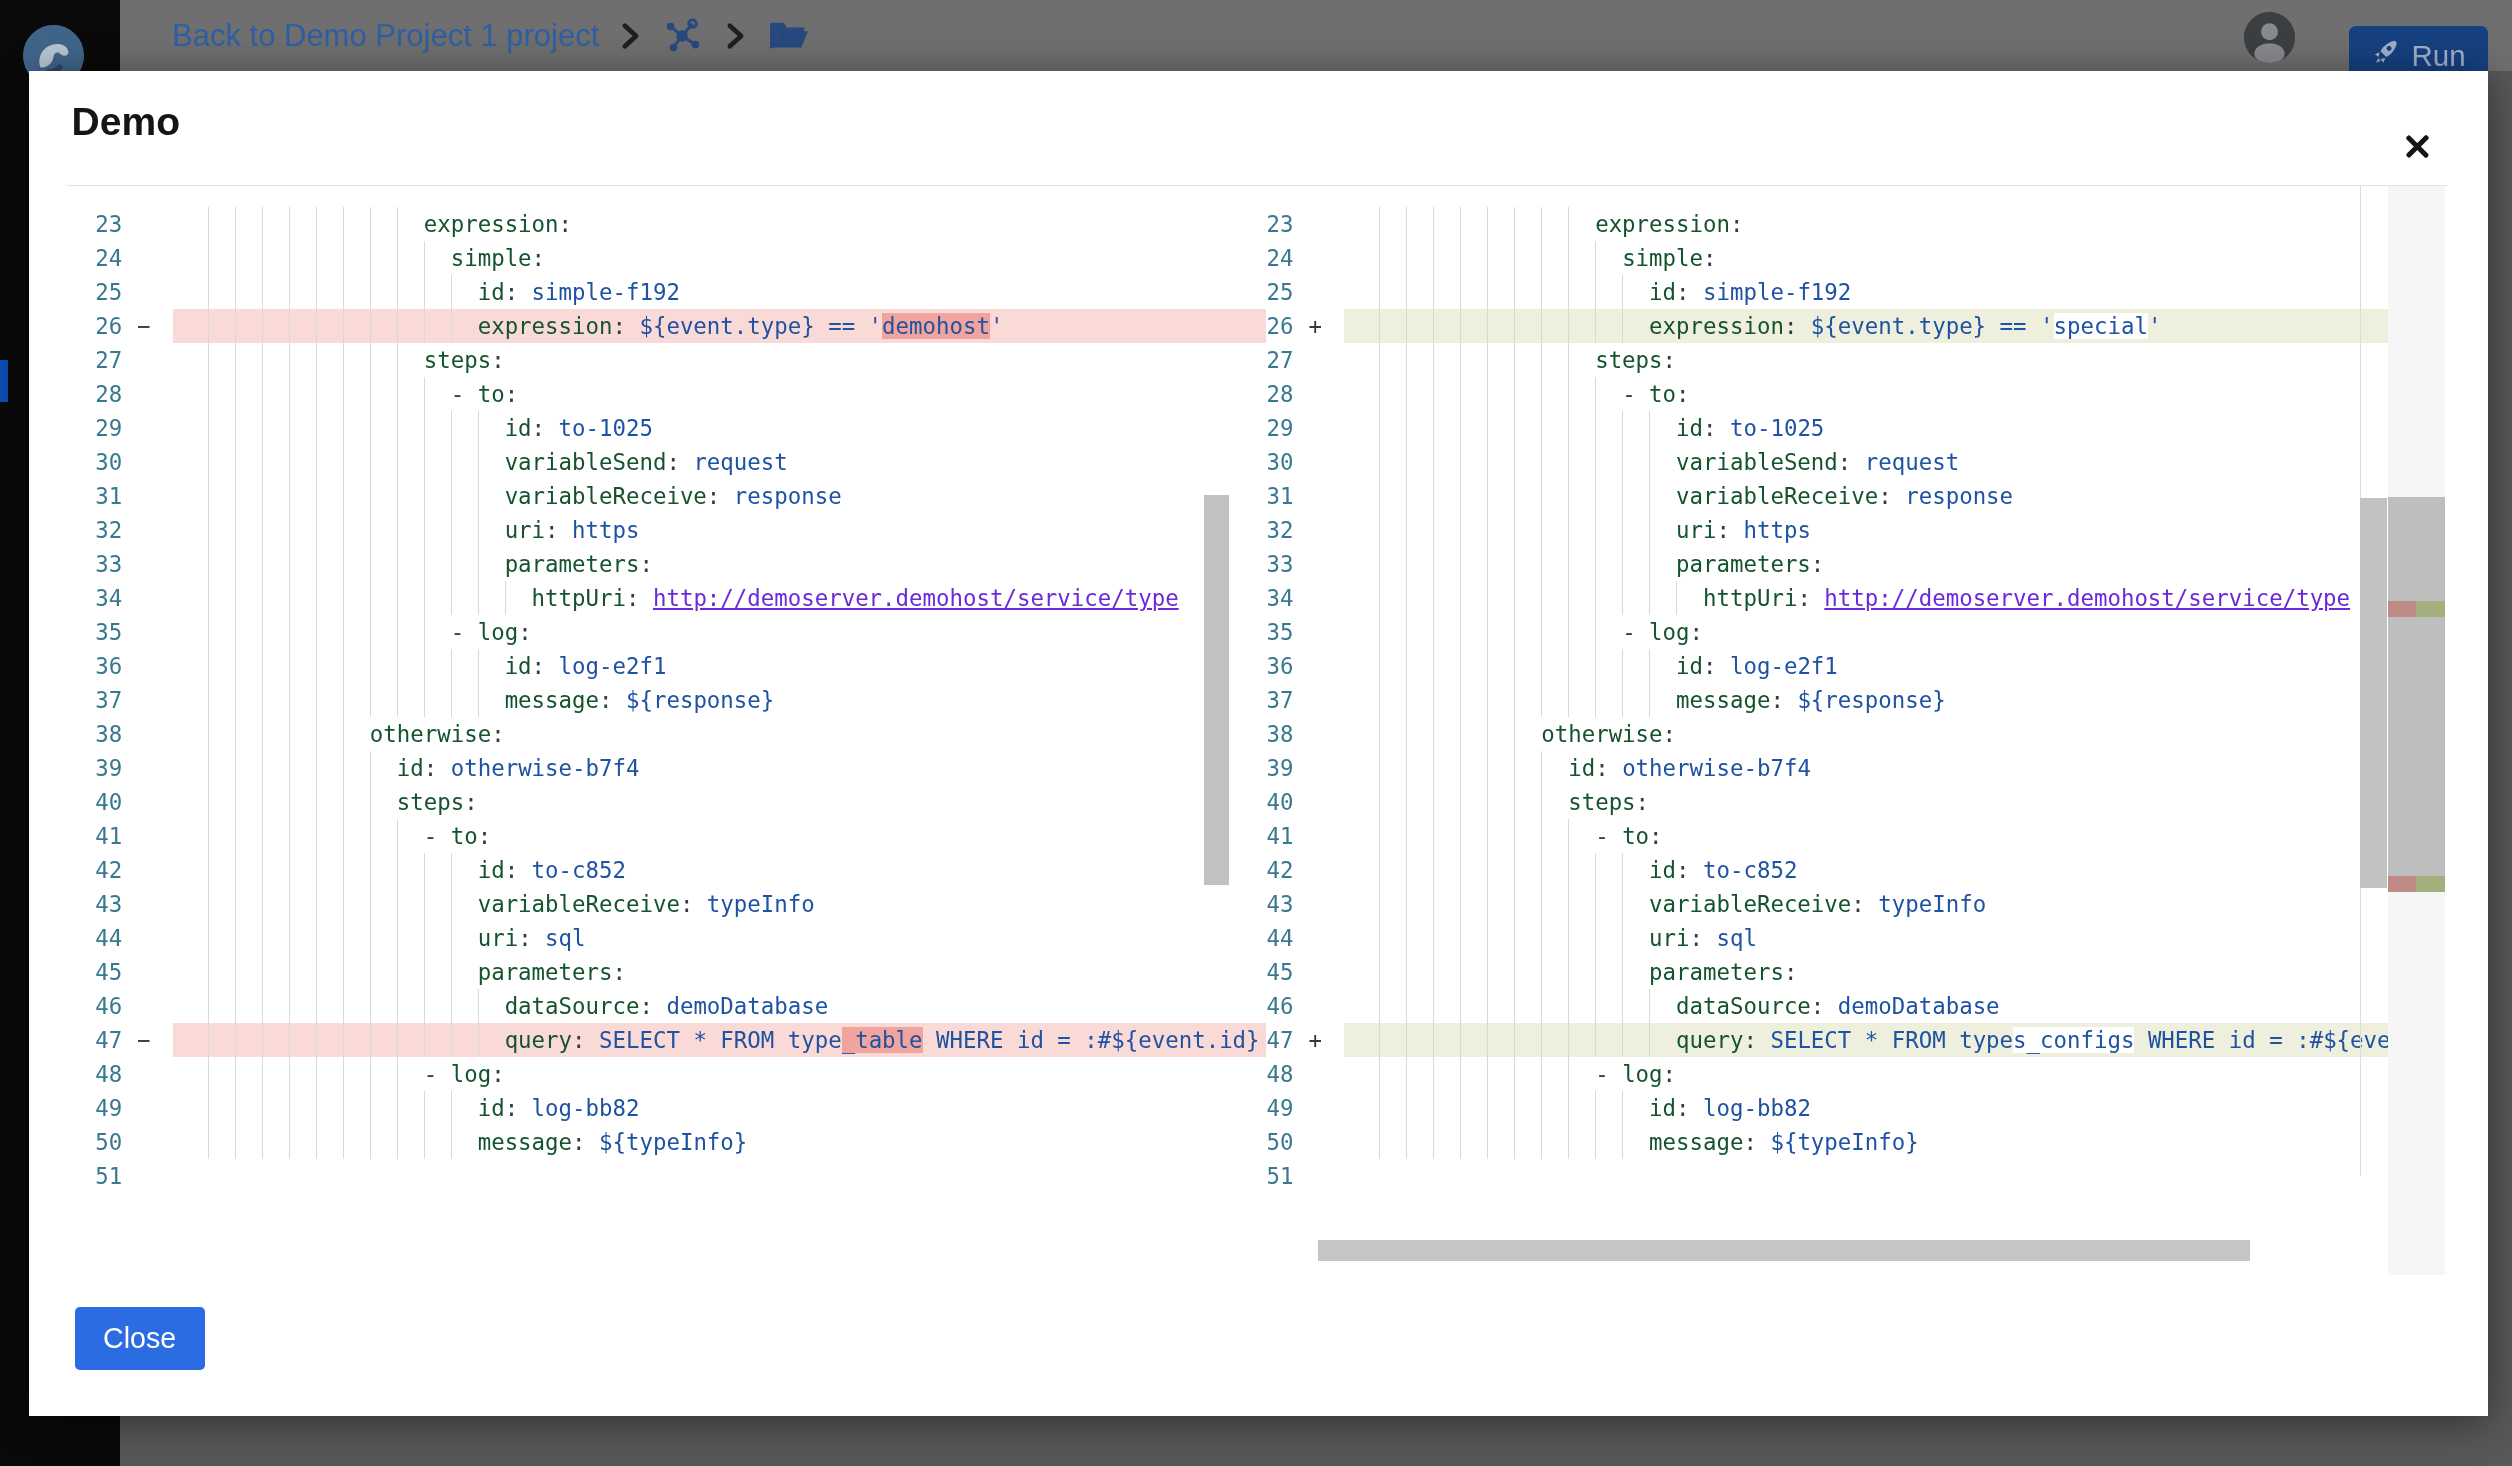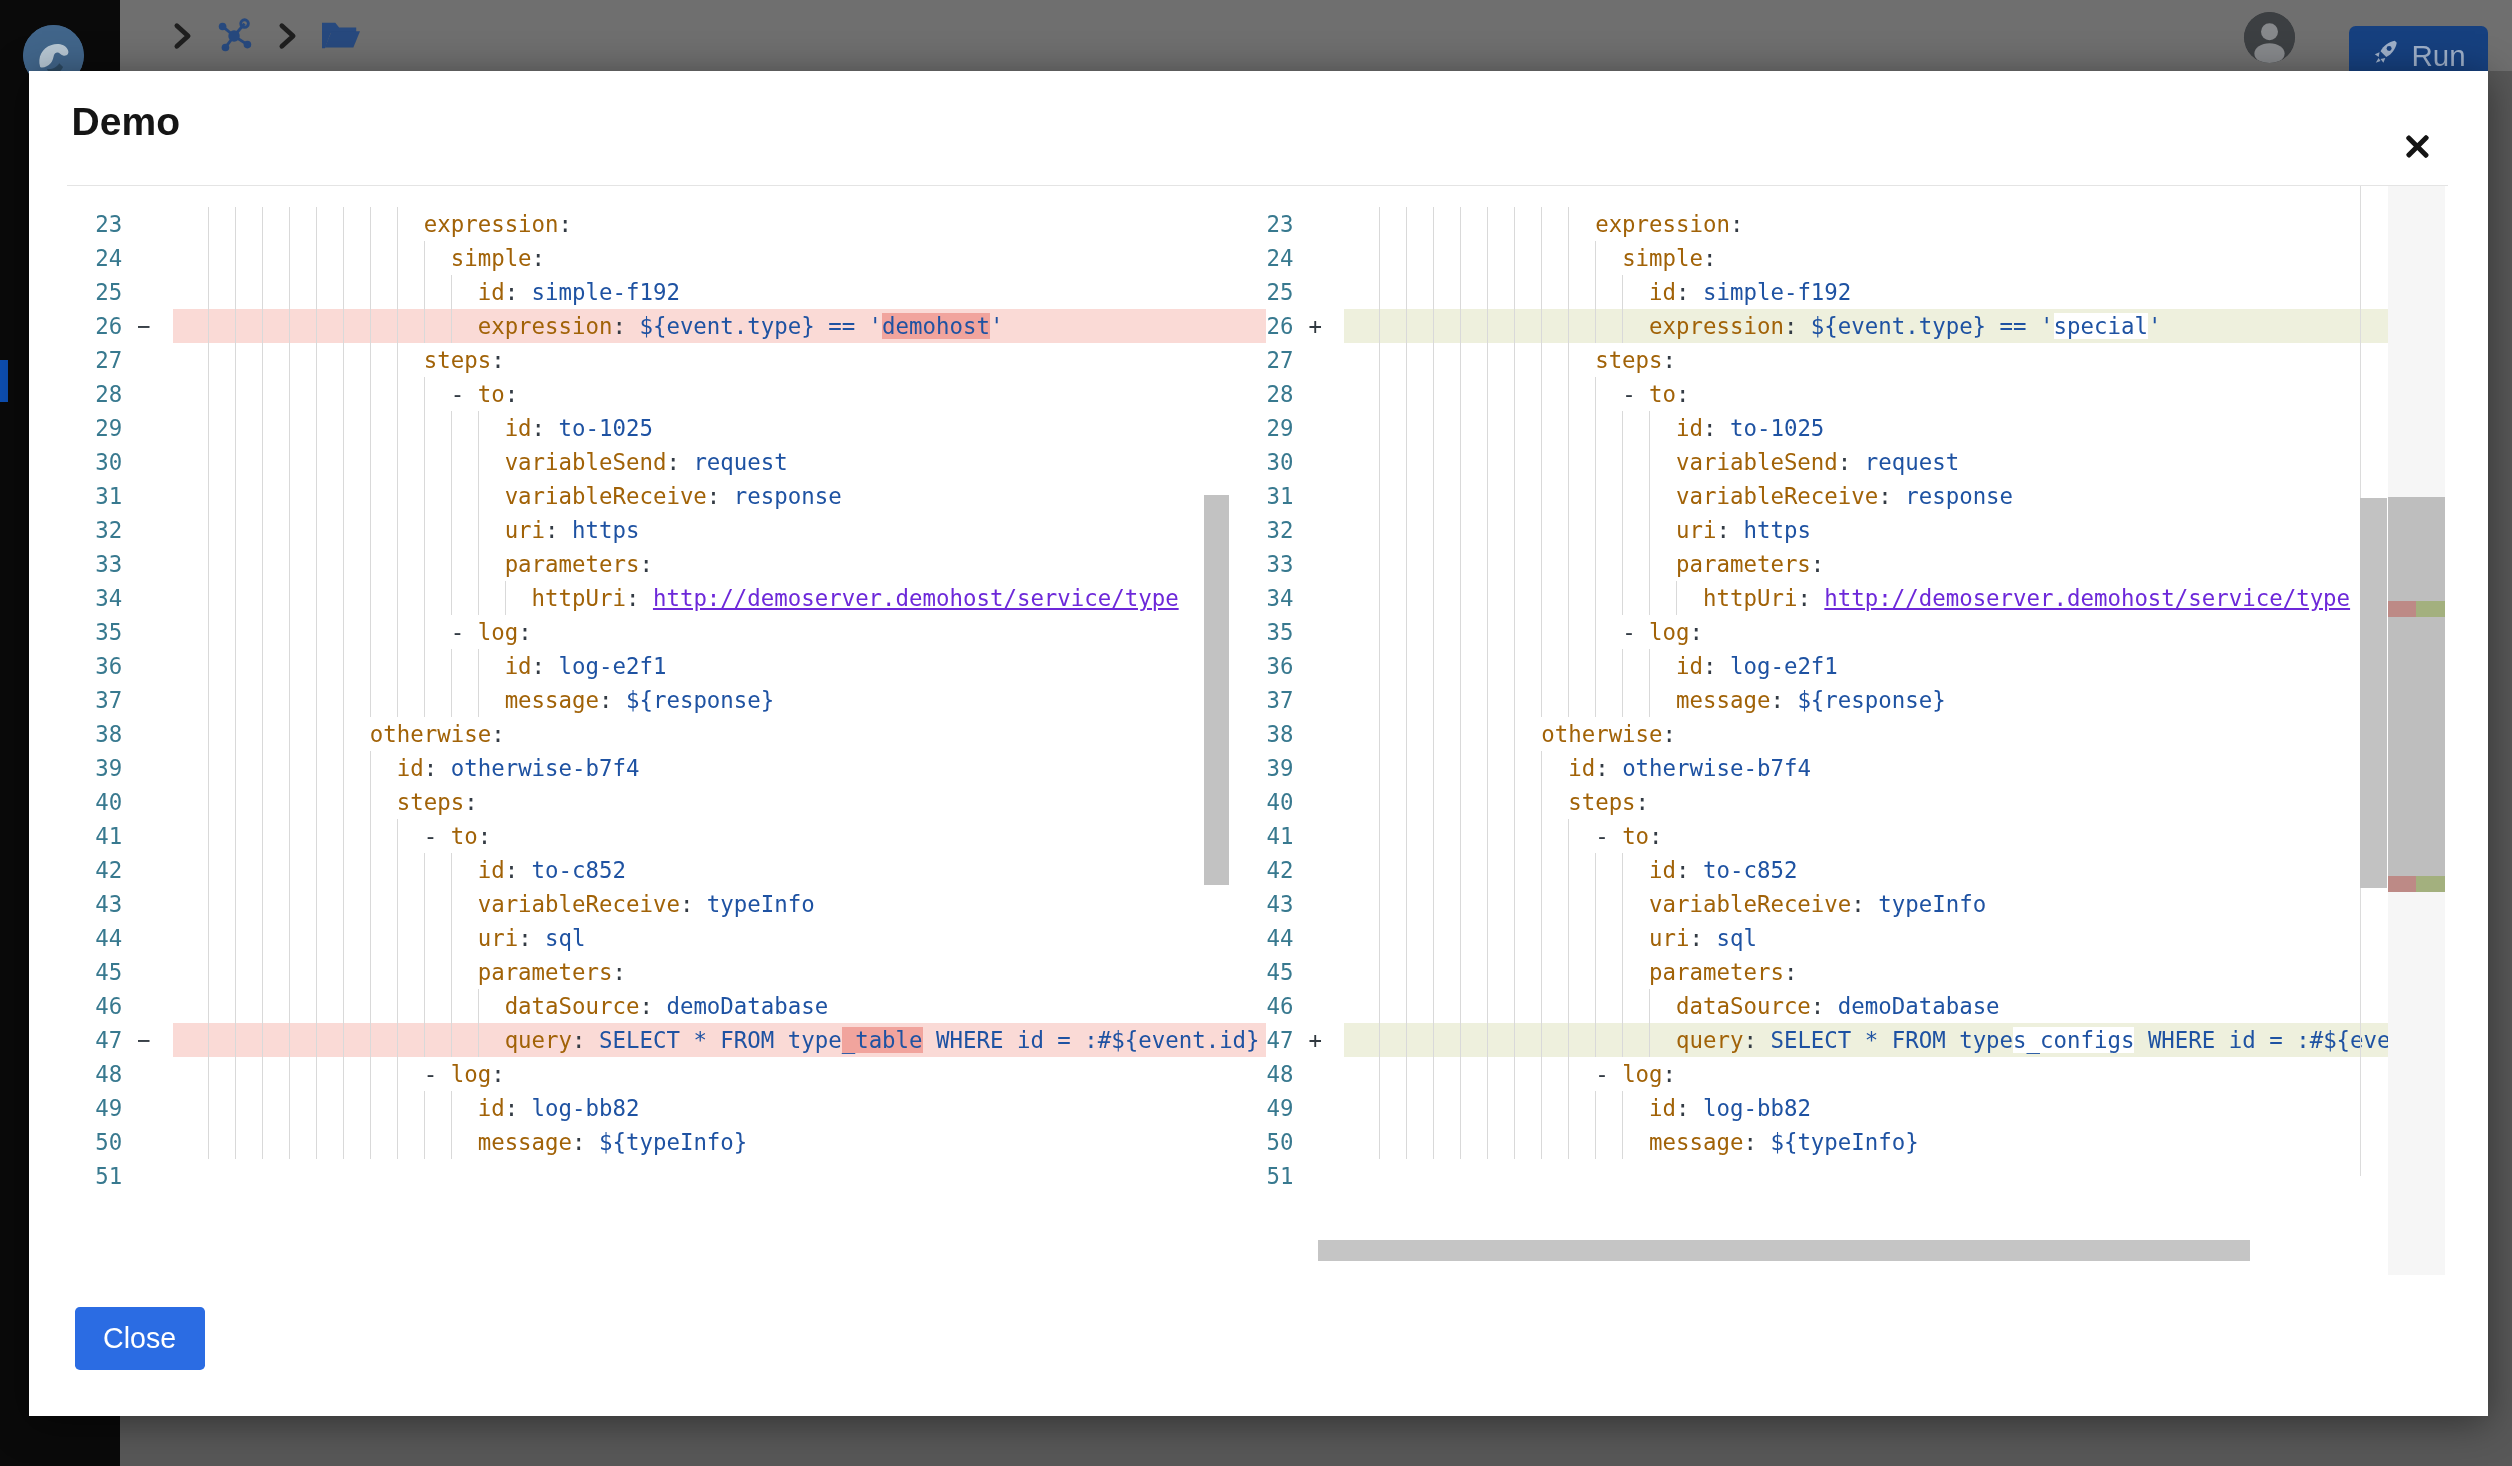--- a/index.html
+++ b/index.html
@@ -41,21 +41,21 @@
   .crow{display:flex;height:34px;line-height:34px;white-space:pre;}
   .ln{width:40px;text-align:left;color:#38798f;flex:0 0 auto;background:#fff;}
   .mk{width:36px;color:#30383f;flex:0 0 auto;padding-left:1.9px;}
   .code{flex:1 1 auto;overflow:hidden;padding-left:35px;}
   .crow.del .code{background:#fadad6;}
   .crow.add .code{background:#eef0dd;}
   .crow.del .hl{background:#f1a49d;}
   .crow.add .hl{background:#ffffff;}
   .ig{display:inline-block;height:34px;vertical-align:top;
       background:repeating-linear-gradient(90deg,#d9d9d9 0,#d9d9d9 1.4px,transparent 1.4px,transparent 2ch);}
-  .sk{color:#a16207;}
+  .sk{color:#14532d;}
   .sd{color:#333b44;}
   .sv{color:#1e52a2;}
   .sl{color:#6d28d9;text-decoration:underline;}
   .pane-right-border{position:absolute;left:2331px;top:115px;width:0;height:990px;border-left:1px solid #dcdcdc;}
 
   
   .vthumb-left{position:absolute;left:1175px;top:424px;width:25px;height:390px;background:#c2c2c2;}
   .vthumb-right{position:absolute;left:2331px;top:427px;width:27px;height:390px;background:#c2c2c2;}
   .ruler{position:absolute;left:2359px;top:115px;width:57px;height:1089px;background:#f6f6f6;}
   .ruler-viewport{position:absolute;left:0;top:311px;width:57px;height:390px;background:#bebebe;}
@@ -78,20 +78,21 @@
 </div>
 <div class="logo">
   <svg width="61" height="61" viewBox="0 0 64 64">
     <circle cx="32" cy="32" r="32" fill="#41658a"></circle>
     <path d="M18 44 C15 34 20 24 30 21 C36 19 44 20 47 26 C49 30 46 33 42 32 C39 31 38 28 35 29 C31 30 33 36 29 40 C26 43 21 46 18 44 Z" fill="#b7c6d2"></path>
     <path d="M38 40 C36 44 30 47 25 46 L28 52 C34 53 40 49 42 44 Z" fill="#2d4a63"></path>
   </svg>
 </div>
 <div class="appheader">
   <div class="crumbs">
+    <span class="crumb-link">Back to Demo Project 1 project</span>
     <span class="chev">
       <svg width="21" height="32" viewBox="0 0 22 34">
           <polyline points="5,6 17,17 5,28" fill="none" stroke="#1f1f1f" stroke-width="5" stroke-linecap="round" stroke-linejoin="round"></polyline>
         </svg>
     </span>
     <span class="hicon">
       <svg width="42" height="42" viewBox="0 0 44 44">
         <g stroke="#27497e" stroke-width="3" fill="none">
           <line x1="21" y1="22" x2="9" y2="12"></line>
             <line x1="21" y1="22" x2="12" y2="34"></line>

